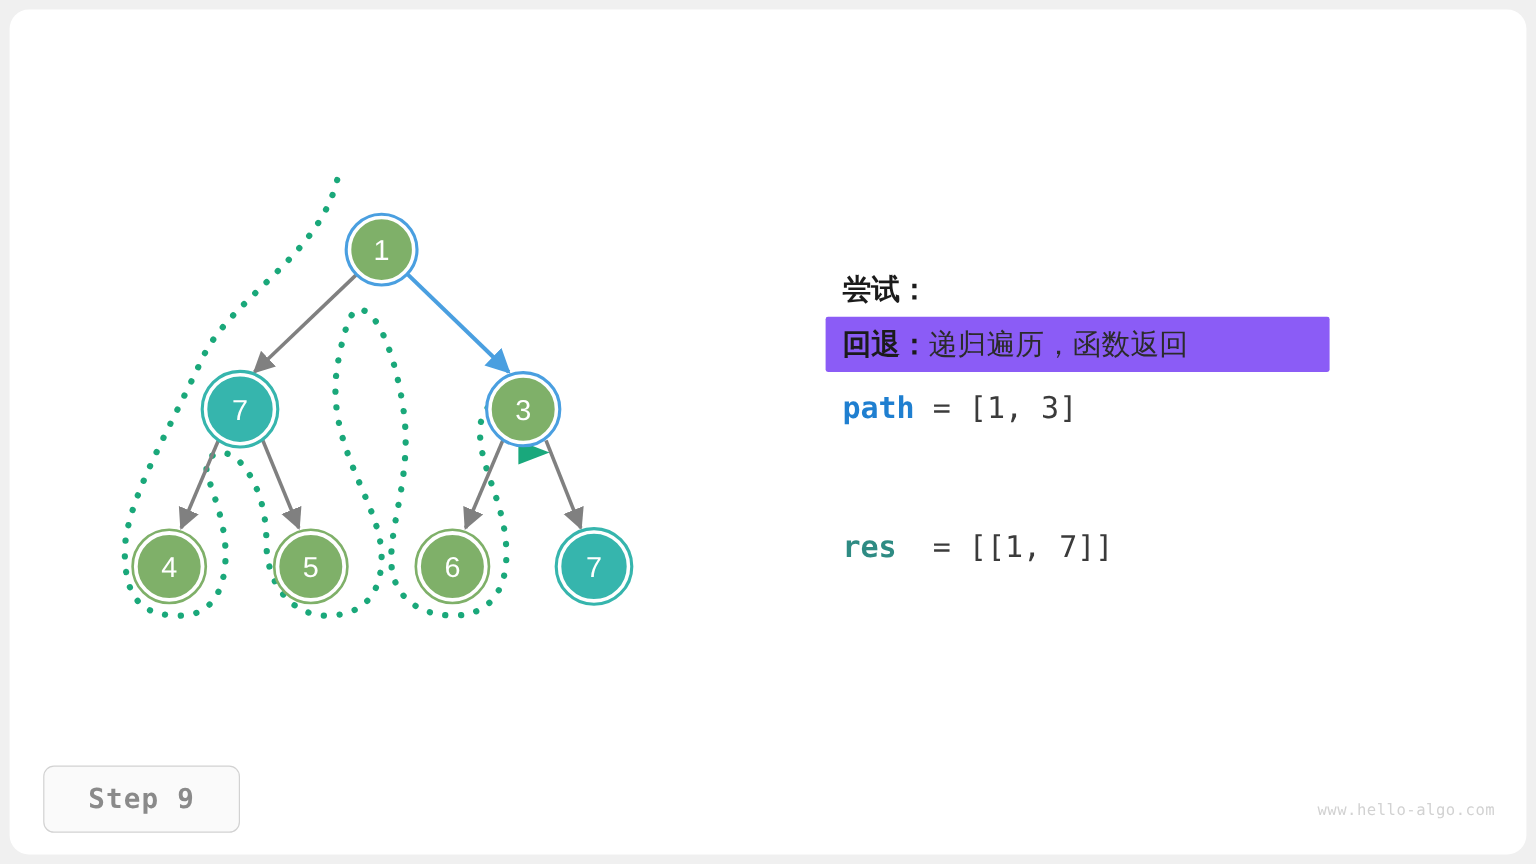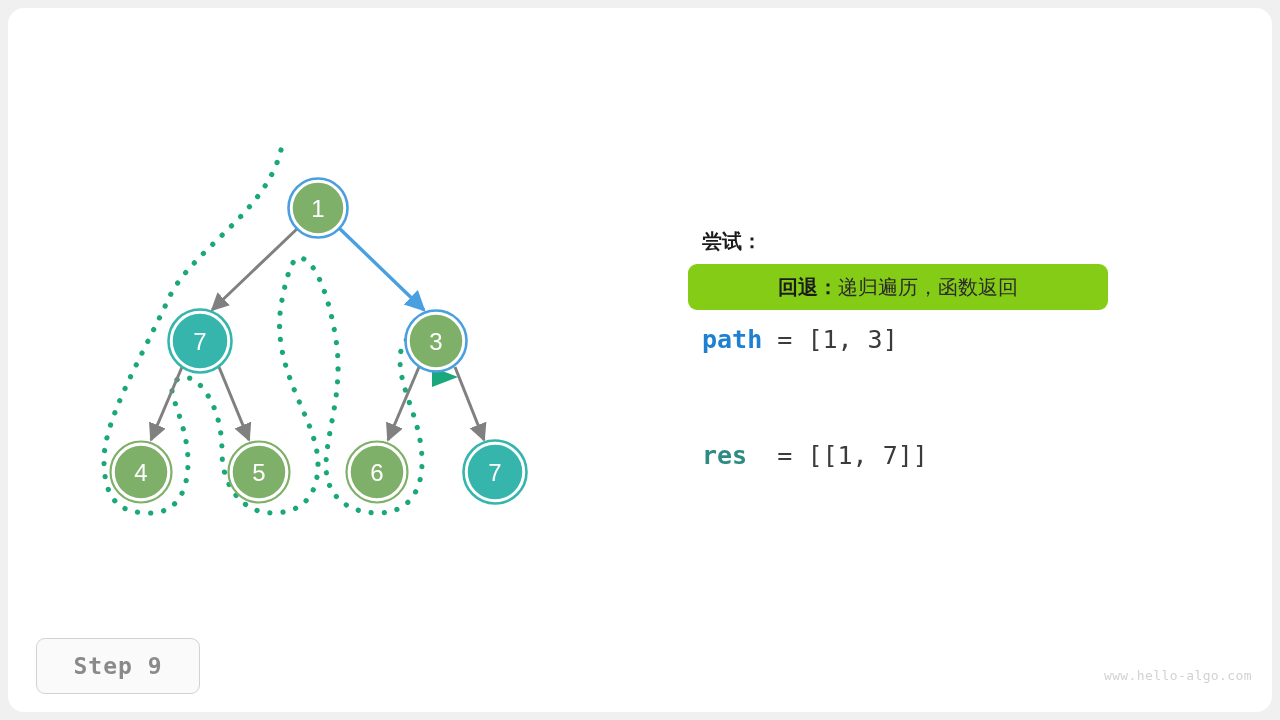--- a/index.html
+++ b/index.html
@@ -43,28 +43,27 @@
     left: 688px;
     top: 218px;
     width: 420px;
   }
   .info-line {
     height: 46px;
     display: flex;
     align-items: center;
     padding: 0 14px;
     box-sizing: border-box;
-    font-size: 20px;
+    font-size: 24px;
     color: #2b2b2b;
     white-space: pre;
   }
   .info-line.highlight {
-    background: #84cc16;
-    border-radius: 9px;
-    justify-content: center;
+    background: #8b5cf6;
+    border-radius: 2px;
   }
   .info-line .label {
     font-weight: bold;
     color: #1b1b1b;
   }
   .info-line .body {
     font-weight: normal;
     color: #2b2b2b;
   }
   .var-line {
@@ -103,21 +102,21 @@
     justify-content: center;
     font-family: "DejaVu Sans Mono", "Liberation Mono", monospace;
     font-size: 23px;
     font-weight: bold;
     color: #8a8a8a;
     letter-spacing: 1px;
   }
   
   .watermark {
     position: absolute;
-    right: 28px;
+    right: 34px;
     top: 668px;
     font-family: "DejaVu Sans Mono", "Liberation Mono", monospace;
     font-size: 13px;
     color: #d2d2d2;
     letter-spacing: 0.4px;
   }
   .node-label {
     font-family: "Liberation Sans", "DejaVu Sans", sans-serif;
     font-size: 24px;
     fill: #ffffff;

